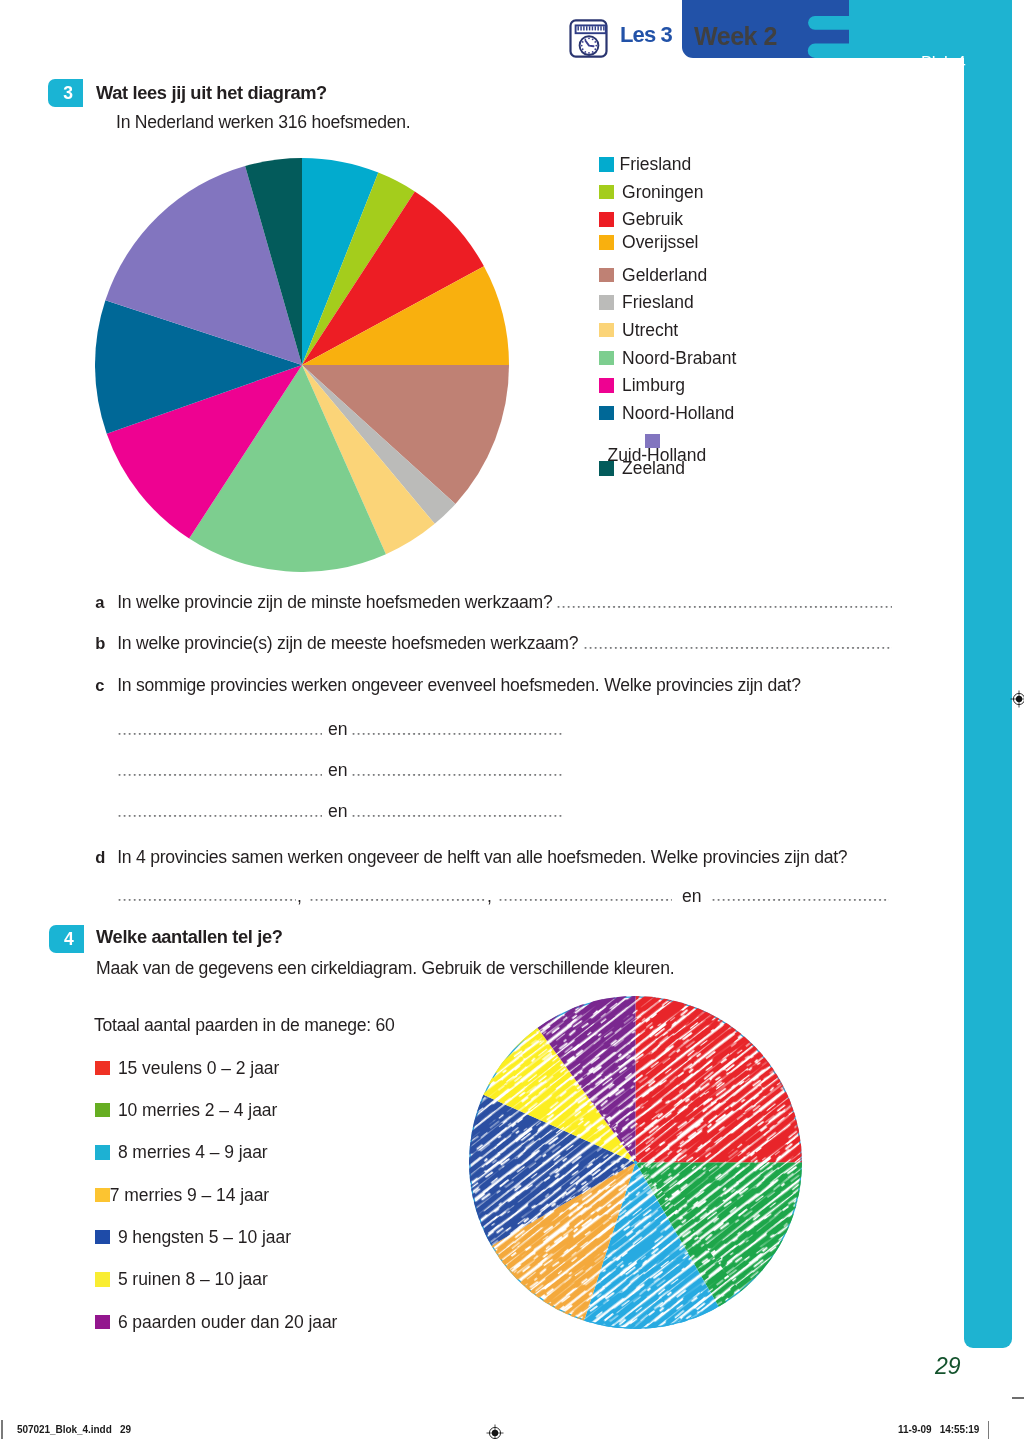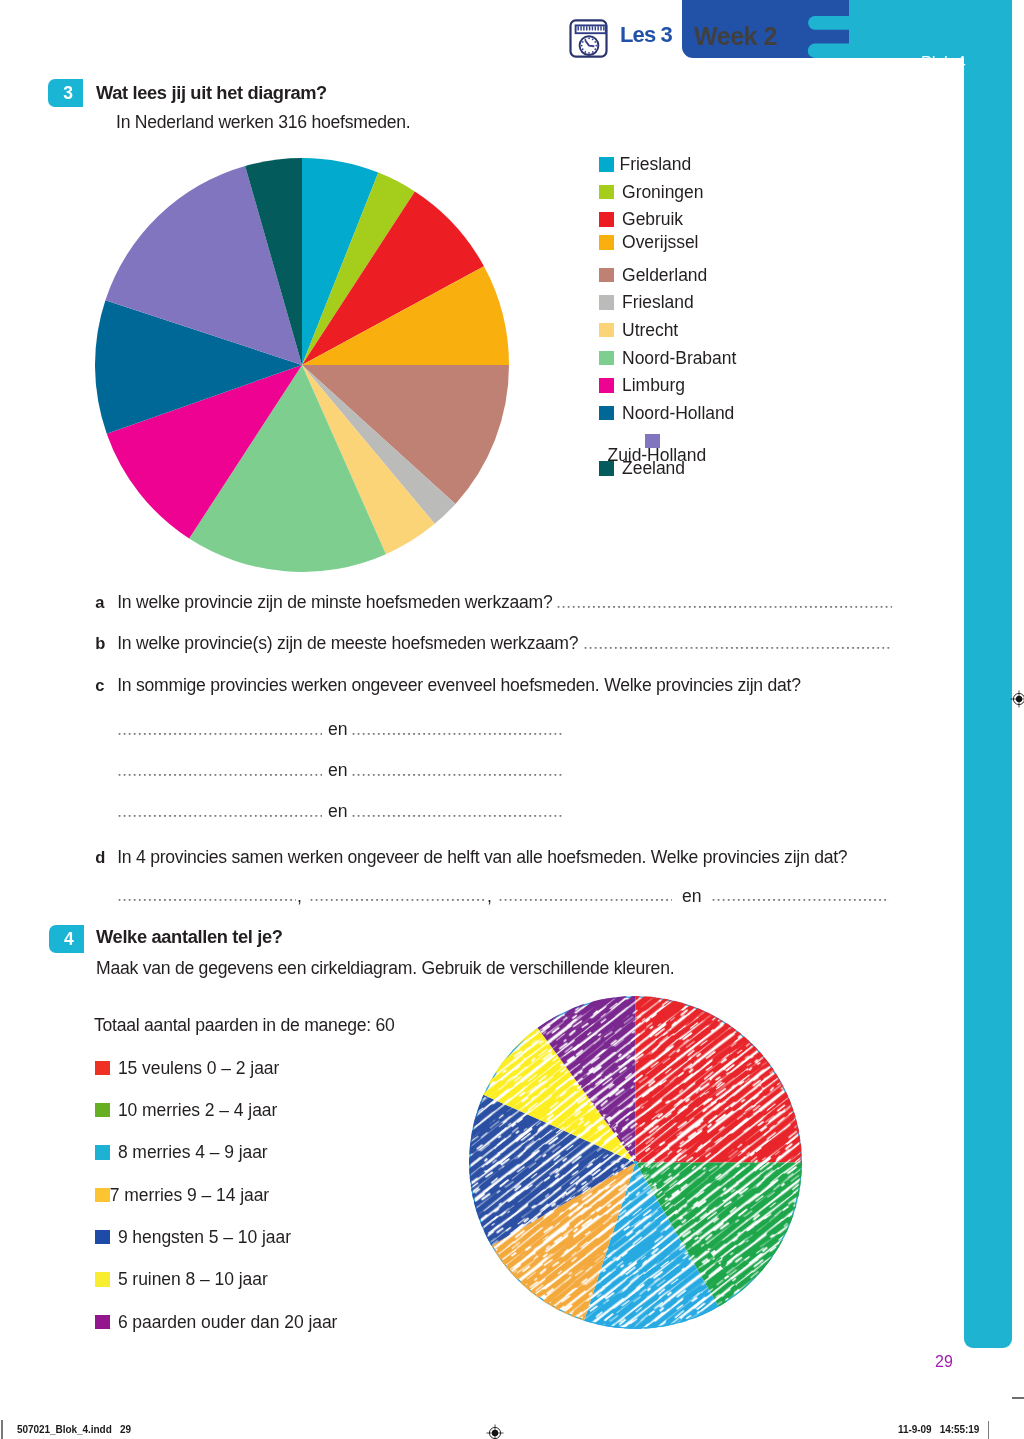--- a/index.html
+++ b/index.html
@@ -24,21 +24,21 @@
   .qrow{position:absolute;display:flex;align-items:baseline;}
   .qletter{font-size:16.5px;font-weight:bold;width:22px;display:inline-block;}
   .qtext{font-size:17.6px;letter-spacing:-0.25px;white-space:nowrap;}
   .dots{position:absolute;height:1.6px;background-image:radial-gradient(circle closest-side, #6a6b6d 60%, rgba(106,107,109,0) 100%);background-size:5.05px 2.7px;background-repeat:repeat-x;background-position:0 50%;}
   .en{position:absolute;font-size:17.6px;}
   .comma{position:absolute;font-size:17.6px;}
   .legrow{display:flex;align-items:center;}
   .swatch{width:14.6px;height:14.6px;flex:0 0 auto;}
   .leglabel{font-size:17.5px;color:#231f20;letter-spacing:-0.05px;white-space:nowrap;}
   
-  .pageno{position:absolute;left:935px;top:1353px;font-size:16px;color:#a21caf;}
+  .pageno{position:absolute;left:935px;top:1353px;font-size:23px;color:#14532d;font-style:italic;}
   .foot-l{position:absolute;left:17px;top:1424px;font-size:10px;font-weight:bold;font-family:"Liberation Sans",sans-serif;color:#1a1a1a;letter-spacing:-0.05px;white-space:pre;}
   .foot-r{position:absolute;left:898px;top:1424px;font-size:10px;font-weight:bold;color:#1a1a1a;letter-spacing:-0.05px;white-space:pre;}
   .trim{position:absolute;background:#000;}
 </style>
 </head>
 <body>
 
 <div class="page">
 
 <svg width="329" height="58" viewBox="0 0 329 58" style="position:absolute;left:682px;top:0;">

